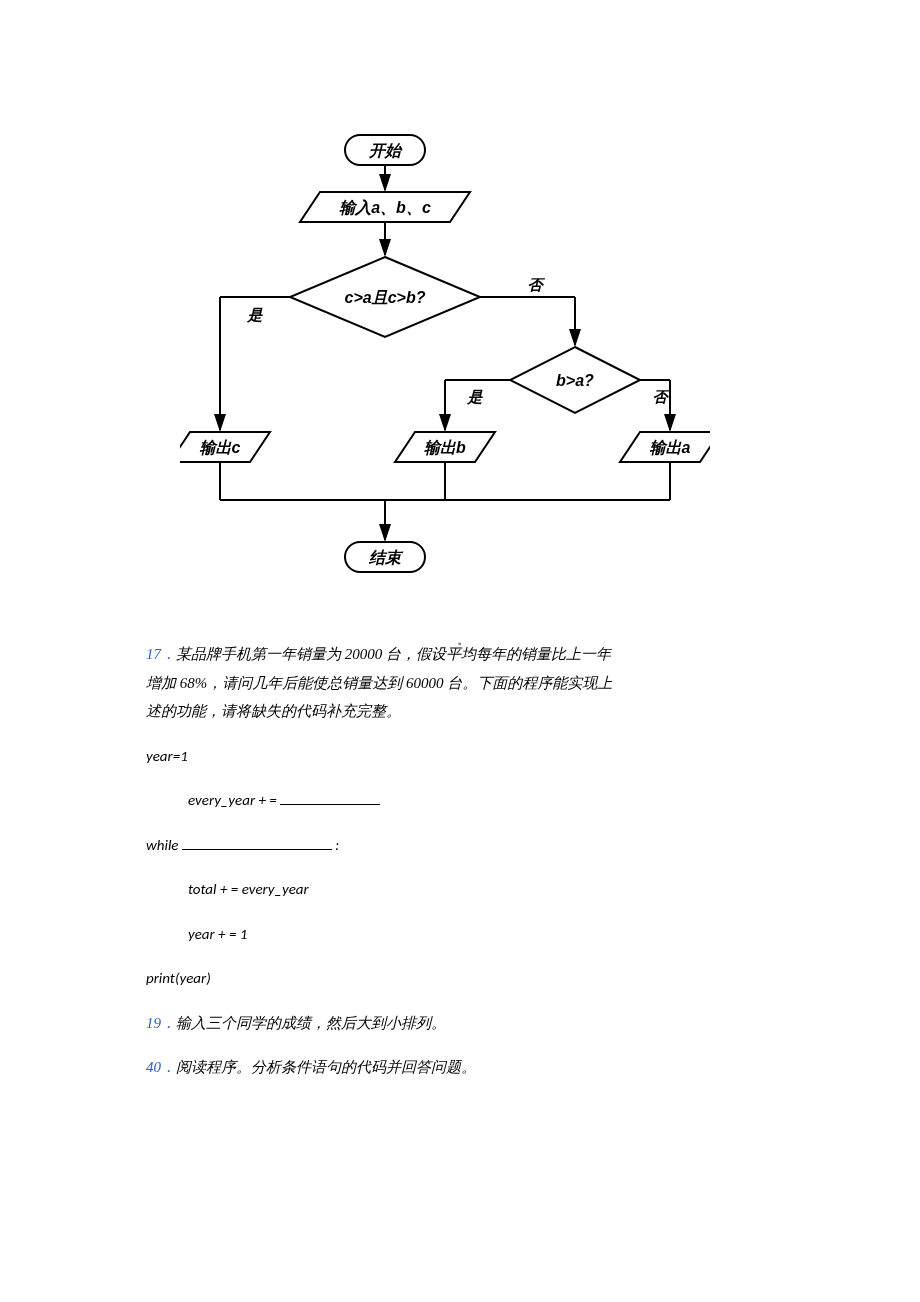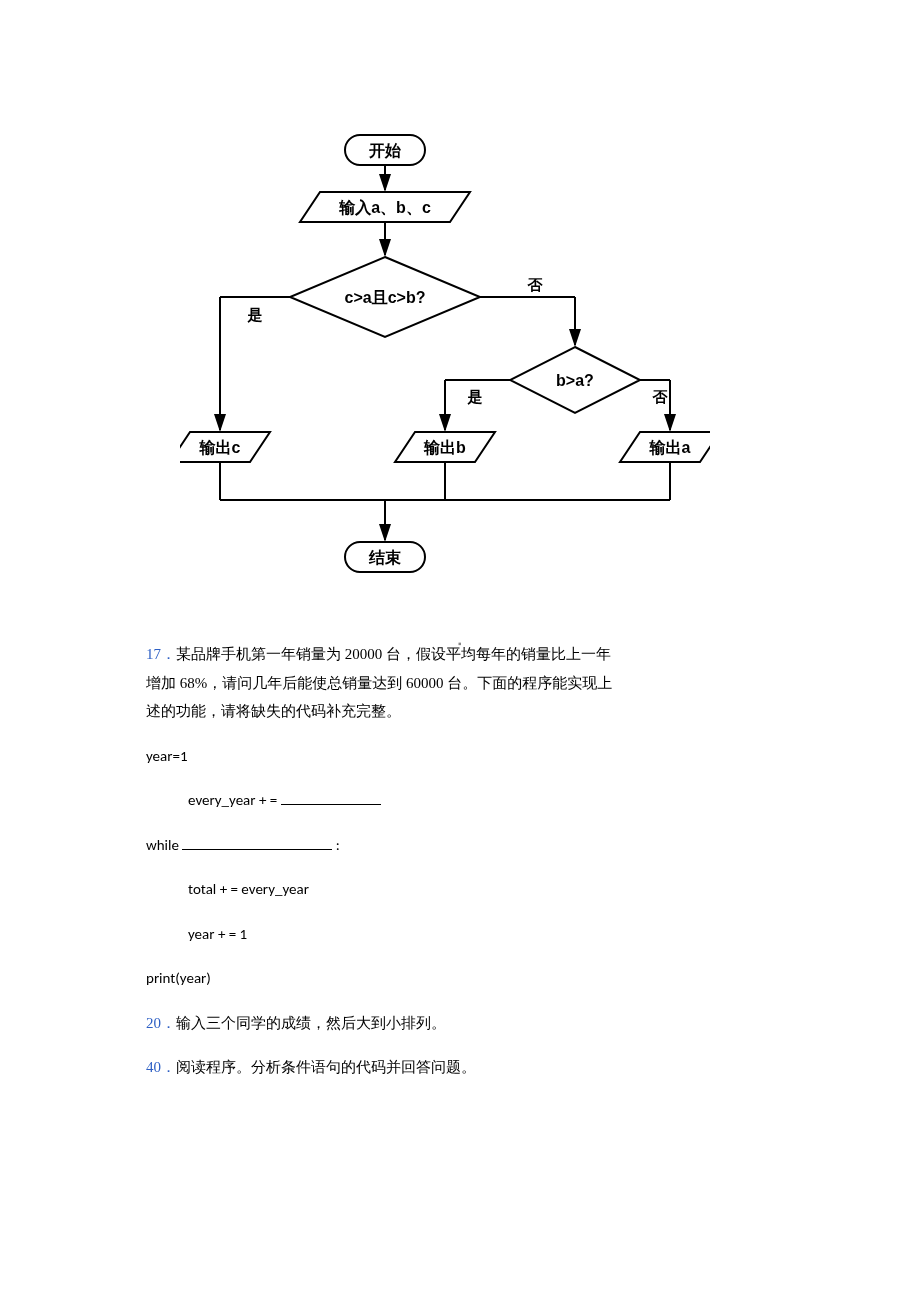--- a/index.html
+++ b/index.html
@@ -10,20 +10,21 @@
     font-size: 15px;
     color: #000;
     line-height: 1.9;
   }
   .page {
     width: 760px;
     min-height: 1302px;
     box-sizing: border-box;
     padding: 130px 130px 0 130px;
     position: relative;
+    font-style: italic;
   }
   .flowchart {
     display: block;
     margin: 0 auto 25px 50px;
   }
   .content {
     margin-top: 30px;
   }
   .qnum {
     color: #2d5fc4;
@@ -135,21 +136,21 @@
   </p>
   <p class="para code">
     <span>while </span><span class="blank-long"></span><span> :</span>
   </p>
   <p class="para code indent">total + = every_year</p>
   <p class="para code indent">year + = 1</p>
   <p class="para code">print(year)</p>
 
 
   <p class="para" style="margin-top:8px;">
-    <span class="qnum">20．</span><span>输入三个同学的成绩，然后大到小排列。</span>
+    <span class="qnum">19．</span><span>输入三个同学的成绩，然后大到小排列。</span>
   </p>
 
   <p class="para">
     <span class="qnum">40．</span><span>阅读程序。分析条件语句的代码并回答问题。</span>
   </p>
 
 </div>
 
 </div>
 

